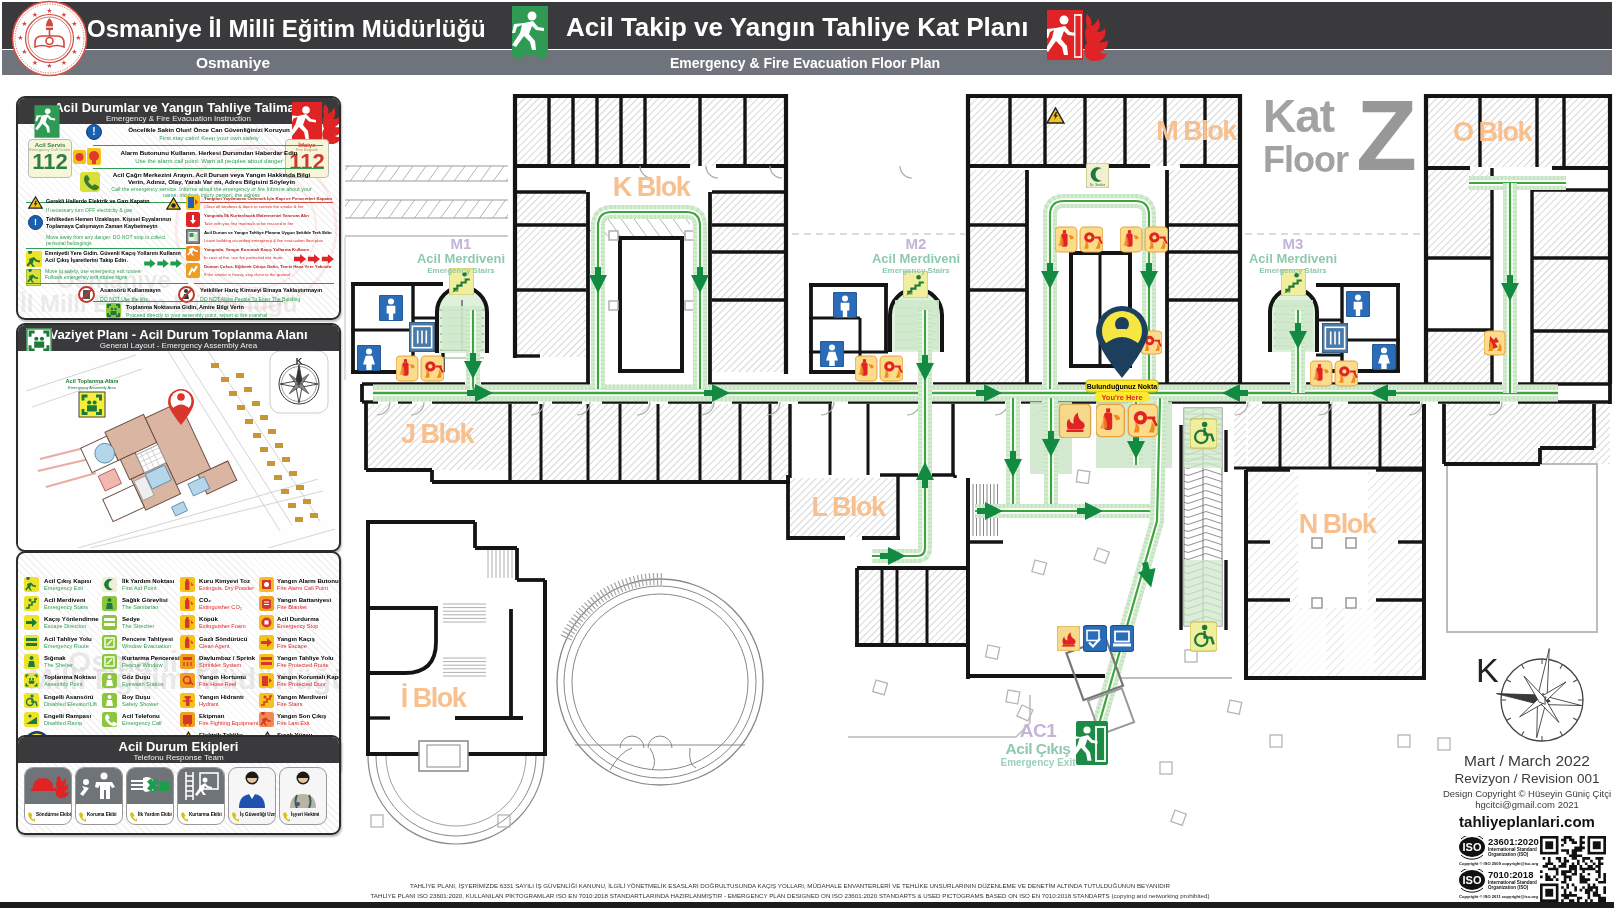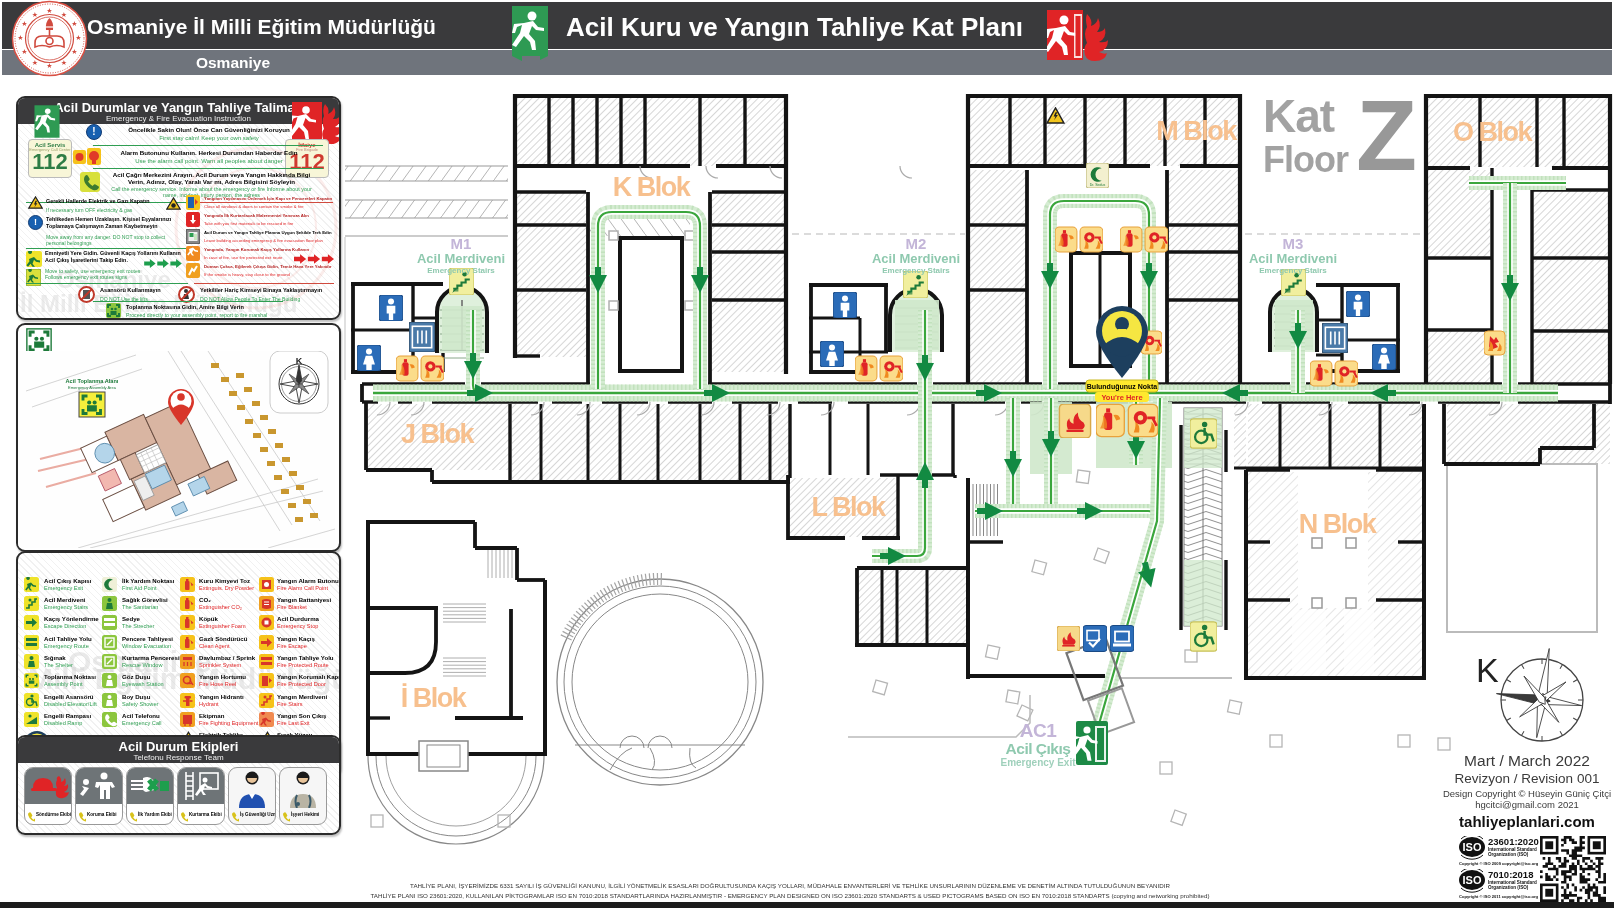--- a/index.html
+++ b/index.html
@@ -42,35 +42,36 @@
 </g>
 <g stroke="#d04a3e" fill="none" stroke-width="1.6">
 <path d="M24 43 Q24 36 31 36 L46 36 Q53 36 53 43 L53 47 Q46 44 38.5 47 Q31 44 24 47 Z" fill="#fff"></path>
 <path d="M38.5 36 L38.5 30"></path>
 <circle cx="38.5" cy="41" r="3.5"></circle>
 </g>
 <path d="M35 30 Q34 22 38.5 18 Q43 22 42 30 Z" fill="#d04a3e"></path>
 <path d="M33 27 h11" stroke="#fff" stroke-width="1.2"></path>
 </svg>
 
-<div class="abs" style="left:87px;top:15px;color:#fff;font-size:21px;font-weight:bold;">Osmaniye İl Milli Eğitim Müdürlüğü</div>
+<div class="abs" style="left:87px;top:15px;color:#fff;font-size:24px;font-weight:bold;">Osmaniye İl Milli Eğitim Müdürlüğü</div>
 
 <div class="abs" style="left:100px;top:54px;width:266px;text-align:center;color:#fff;font-size:15.5px;font-weight:bold;">Osmaniye</div>
 
 <svg class="abs" style="left:511px;top:6px" width="38" height="57" viewBox="0 0 38 57">
 <rect x="1" y="0" width="36" height="50" fill="#2e9a53"></rect>
 <path d="M1 50 l10 5 v-5 Z M37 50 l-8 4 v-4 Z" fill="#2e9a53"></path>
 <g fill="#fff">
 <circle cx="21" cy="10" r="4.5"></circle>
 <path d="M13 17 l9 -2 5 6 6 1 v3 l-8 -1 -4 -4 -3 8 6 7 1 9 h-4 l-2 -8 -6 -6 -8 11 -4 -2 8 -12 2 -8 -5 2 -2 6 h-3 l2 -9 z"></path>
 </g>
 </svg>
 
-<div class="abs" style="left:566px;top:12px;color:#fff;font-size:26px;font-weight:bold;">Acil Kuru ve Yangın Tahliye Kat Planı</div>
-
+<div class="abs" style="left:566px;top:12px;color:#fff;font-size:26px;font-weight:bold;">Acil Takip ve Yangın Tahliye Kat Planı</div>
+
+<div class="abs" style="left:560px;top:55px;width:490px;text-align:center;color:#fff;font-size:14px;font-weight:bold;">Emergency &amp; Fire Evacuation Floor Plan</div>
 
 <svg class="abs" style="left:1047px;top:8px" width="66" height="58" viewBox="0 0 66 58">
 <rect x="0" y="2" width="36" height="50" fill="#e02426"></rect>
 <g fill="#fff">
 <circle cx="17" cy="12" r="4.5"></circle>
 <path d="M9 20 l9 -2 5 6 6 1 v3 l-8 -1 -4 -4 -3 8 6 7 1 9 h-4 l-2 -8 -6 -6 -8 11 -3 -2 7 -12 2 -8 -4 2 -2 6 h-3 l2 -9 z"></path>
 <rect x="27" y="6" width="8" height="44" fill="#fff" opacity="0.85"></rect>
 <rect x="28.5" y="8" width="5" height="40" fill="#e02426"></rect>
 </g>
 <g fill="#e02426">
@@ -910,20 +911,24 @@
           <circle cx="6" cy="6" r="1.3"></circle>
           <circle cx="9.5" cy="6" r="1.3"></circle>
           <path d="M4.5 8 h6 v4 h-6 z"></path>
         </g>
       </svg>
 <div style="position:absolute;left:108px;top:206px;font-weight:bold;font-size:5.6px;white-space:nowrap;">Toplanma Noktasına Gidin, Amire Bilgi Verin</div>
 <div style="position:absolute;left:108px;top:214px;color:#2f9e52;font-size:5.2px;white-space:nowrap;">Proceed directly to your assembly point, report to fire marshal</div>
 </div>
 
 <div class="abs panel" style="top:323px;height:225px;">
+<div class="phead">
+        <div class="t1">Vaziyet Planı - Acil Durum Toplanma Alanı</div>
+        <div class="t2">General Layout - Emergency Assembly Area</div>
+      </div>
 
 <svg style="position:absolute;left:8px;top:3px" width="26" height="26" viewBox="0 0 15 15">
         <rect width="15" height="15" fill="#fff"></rect>
         <rect x="0.5" y="0.5" width="14" height="14" fill="#fff" stroke="#1d7a3a" stroke-width="0.8"></rect>
         <g fill="#1d7a3a">
           <path d="M1.5 1.5 h3.5 v1.7 h-1.8 v1.8 h-1.7 z M13.5 1.5 v3.5 h-1.7 v-1.8 h-1.8 v-1.7 z M1.5 13.5 v-3.5 h1.7 v1.8 h1.8 v1.7 z M13.5 13.5 h-3.5 v-1.7 h1.8 v-1.8 h1.7 z"></path>
           <circle cx="6" cy="6.2" r="1.2"></circle>
           <circle cx="9.2" cy="6.2" r="1.2"></circle>
           <path d="M4.7 7.8 h5.8 v3.6 h-5.8 z"></path>
         </g>

